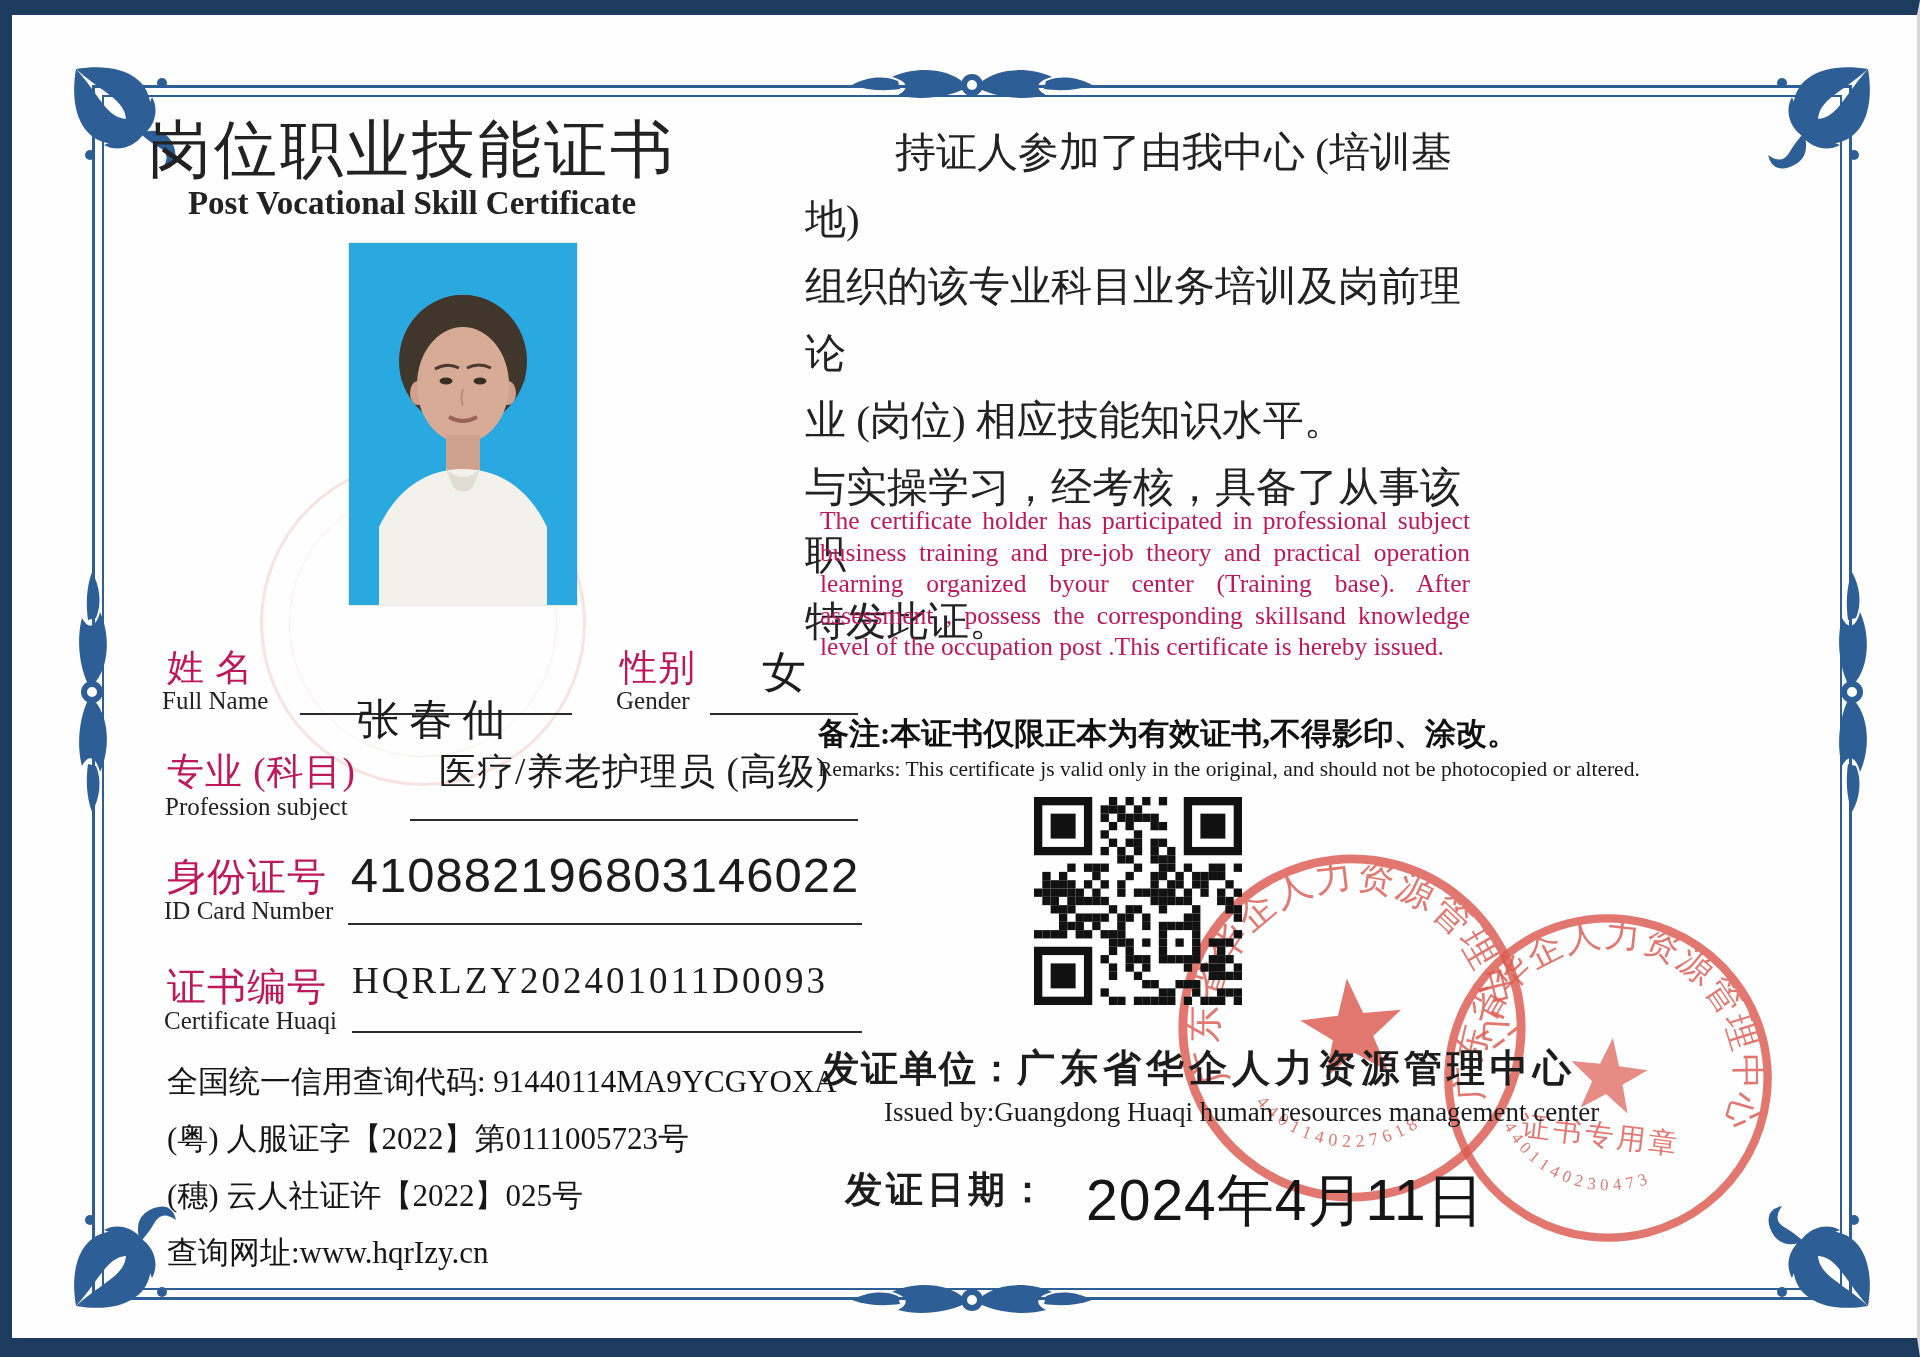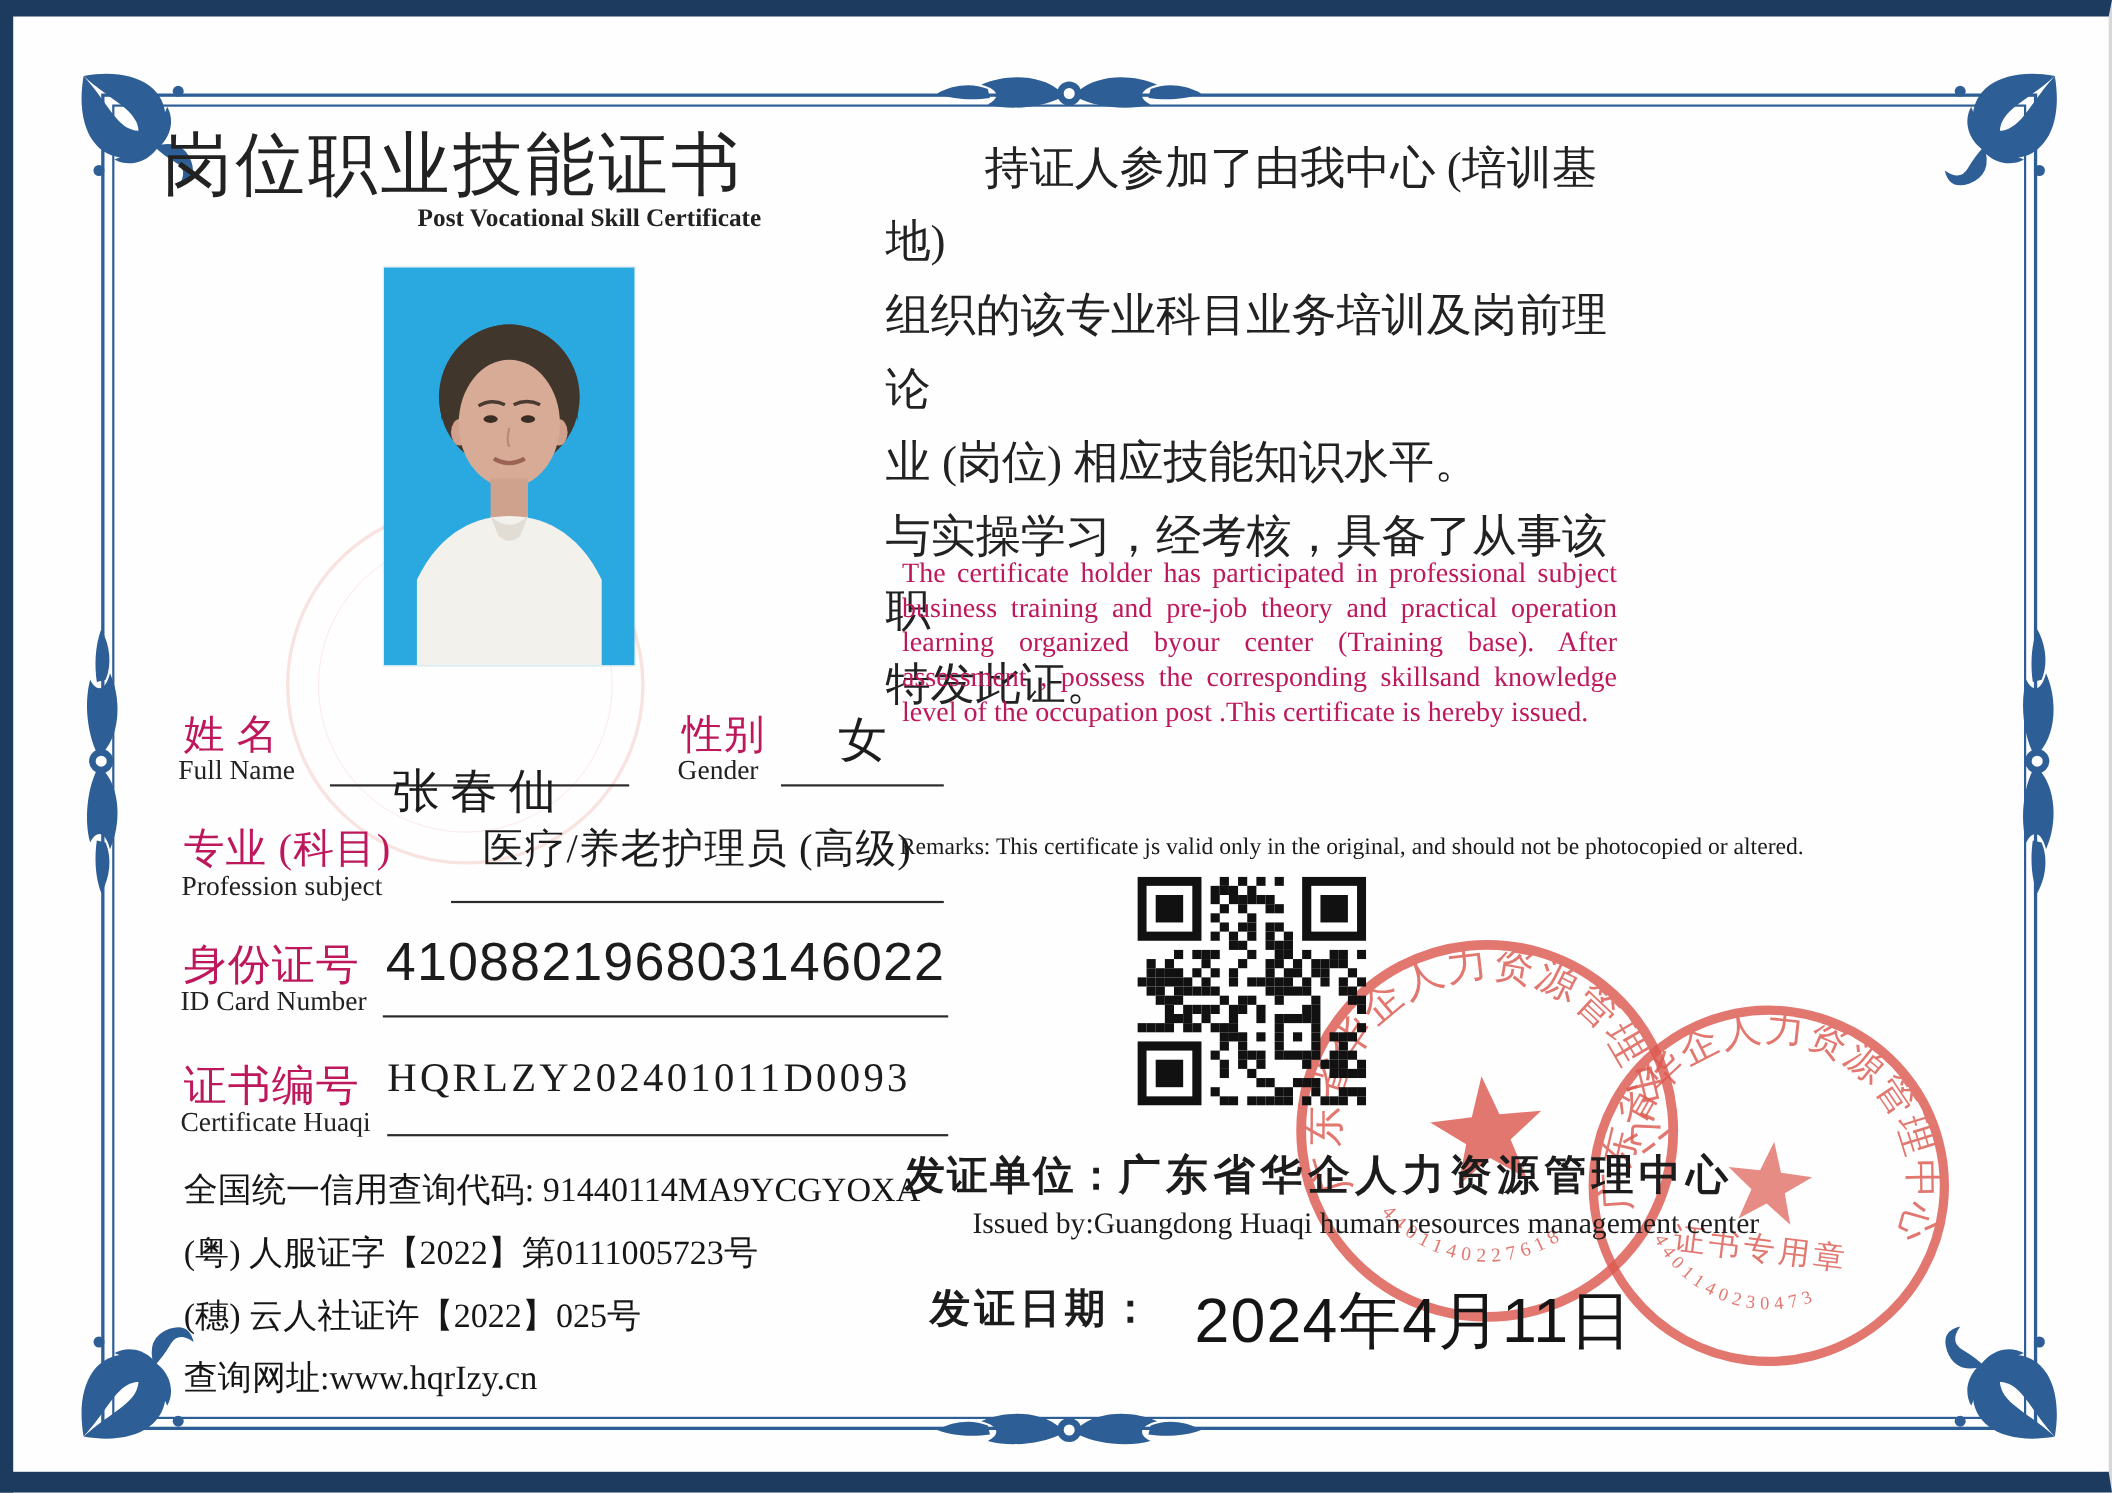--- a/index.html
+++ b/index.html
@@ -25,22 +25,22 @@
   .frame-outer{position:absolute;left:80px;top:70px;width:1760px;height:1215px;
     border:3.5px solid var(--frame);box-sizing:border-box;}
   .frame-inner{position:absolute;left:7px;top:7px;right:7px;bottom:7px;
     border:2px solid var(--frame);}
   .corner{position:absolute;width:130px;height:130px;}
   .mid-orn{position:absolute;width:240px;height:44px;}
 
   
   .title-cn{position:absolute;left:120px;top:92px;width:560px;text-align:center;
     font-size:63px;font-weight:400;letter-spacing:3px;color:#222;}
-  .title-en{position:absolute;left:120px;top:170px;width:560px;text-align:right;
-    font-size:23px;font-weight:700;color:#222;}
+  .title-en{position:absolute;left:120px;top:170px;width:560px;text-align:center;
+    font-size:33px;font-weight:700;color:#222;}
   .photo{position:absolute;left:337px;top:228px;width:228px;height:362px;
     box-shadow:0 0 0 1px rgba(0,0,0,.08);}
   .watermark{position:absolute;left:248px;top:445px;width:320px;height:320px;
     border:3px solid rgba(228,130,120,.22);border-radius:50%;}
   .watermark::after{content:"";position:absolute;left:26px;top:26px;right:26px;bottom:26px;
     border:1.5px solid rgba(228,130,120,.14);border-radius:50%;}
 
   .f-label-cn{position:absolute;font-size:37px;letter-spacing:1px;color:#be185d;}
   .f-label-en{position:absolute;font-size:25px;color:#222;}
   .f-line{position:absolute;border-bottom:2px solid #2b2b2b;text-align:center;}
@@ -237,20 +237,21 @@
   <div class="para-cn">
     <div class="indent">持证人参加了由我中心 (培训基地)</div>
     <div>组织的该专业科目业务培训及岗前理论</div>
     <div>业 (岗位) 相应技能知识水平。</div>
     <div>与实操学习，经考核，具备了从事该职</div>
     <div>特发此证。</div>
   </div>
 
   <div class="para-en">The certificate holder has participated in professional subject business training and pre-job theory and practical operation learning organized byour center (Training base). After assessment , possess the corresponding skillsand knowledge level of the occupation post .This certificate is hereby issued.</div>
 
+  <div class="remark-cn">备注:本证书仅限正本为有效证书,不得影印、涂改。</div>
   <div class="remark-en">Remarks: This certificate js valid only in the original, and should not be photocopied or altered.</div>
 
   <div class="qr"><svg viewBox="0 0 208 208" width="208" height="208">
         <g fill="#111">
           <rect x="0" y="0" width="58.24" height="58.24"></rect>
     <rect x="8.32" y="8.32" width="41.6" height="41.6" fill="#fff"></rect>
     <rect x="16.64" y="16.64" width="24.96" height="24.96" fill="#111"></rect>
           <rect x="149.76" y="0" width="58.24" height="58.24"></rect>
     <rect x="158.08" y="8.32" width="41.6" height="41.6" fill="#fff"></rect>
     <rect x="166.4" y="16.64" width="24.96" height="24.96" fill="#111"></rect>

